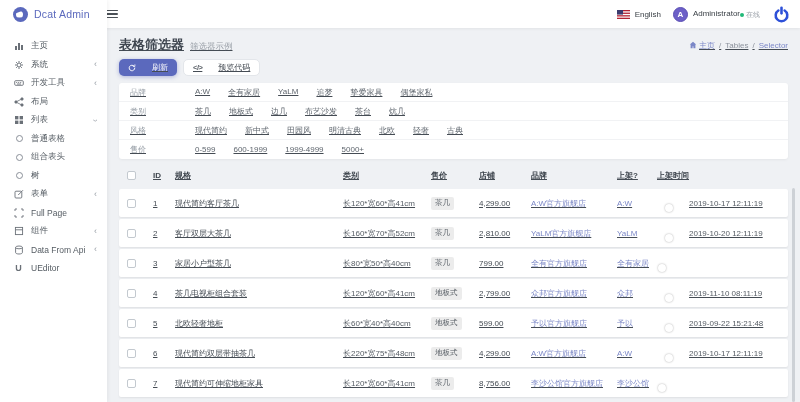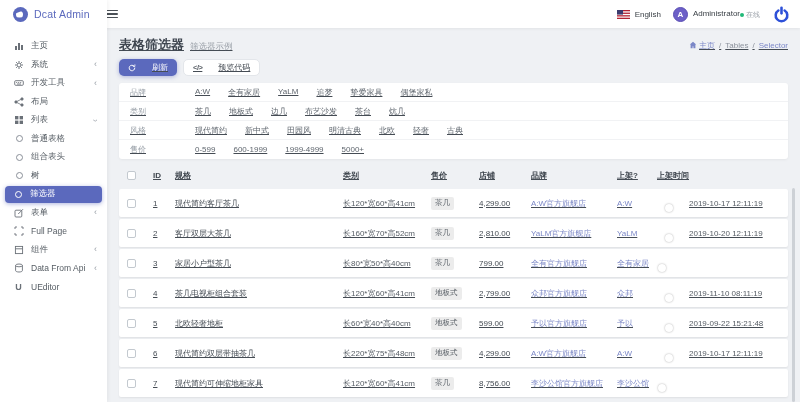--- a/index.html
+++ b/index.html
@@ -169,24 +169,20 @@
         <span class="m-label">普通表格</span>
       </div>
       <div class="m-item m-sub">
         <span class="bullet"></span>
         <span class="m-label">组合表头</span>
       </div>
       <div class="m-item m-sub">
         <span class="bullet"></span>
         <span class="m-label">树</span>
       </div>
-      <div class="m-item m-sub active">
-        <span class="bullet"></span>
-        <span class="m-label">筛选器</span>
-      </div>
       <div class="m-item">
         <span class="m-icon">
             <svg viewBox="0 0 10 10" fill="none" stroke="currentColor" stroke-width="0.9">
               <rect x="1" y="2.2" width="6.8" height="6.8" rx="1"></rect>
               <path d="M4.2 6L9 1.2"></path>
             </svg>
           </span>
         <span class="m-label">表单</span>
         <span class="chev">‹</span>
       </div>

